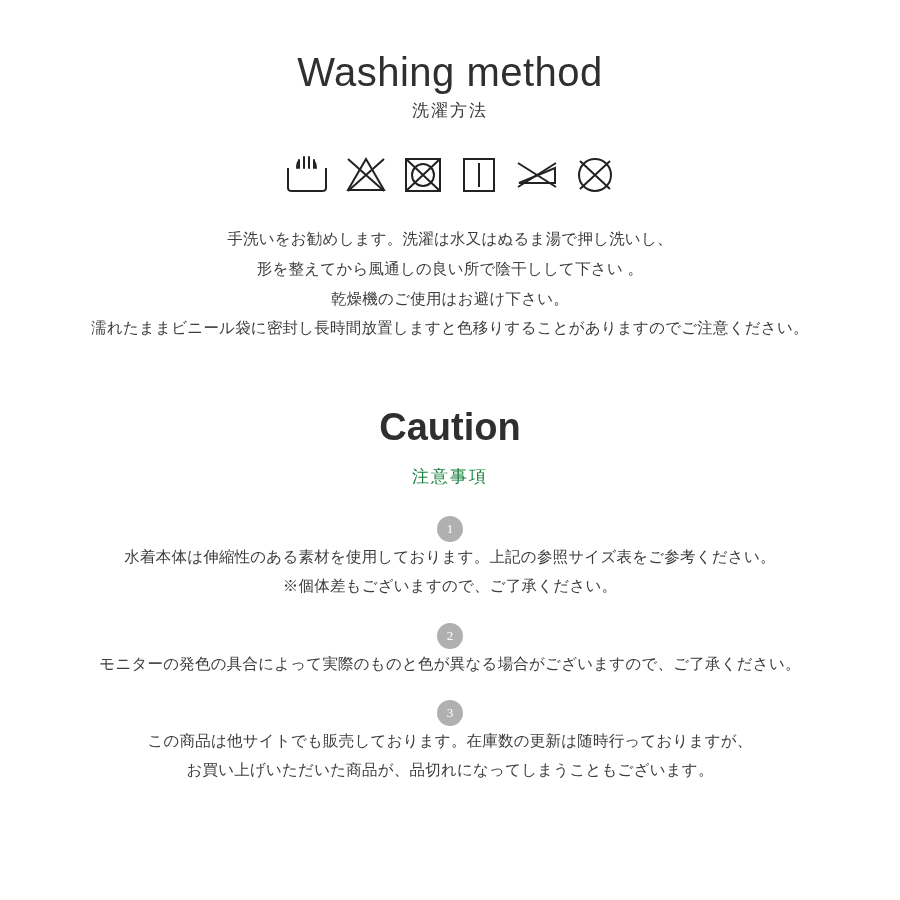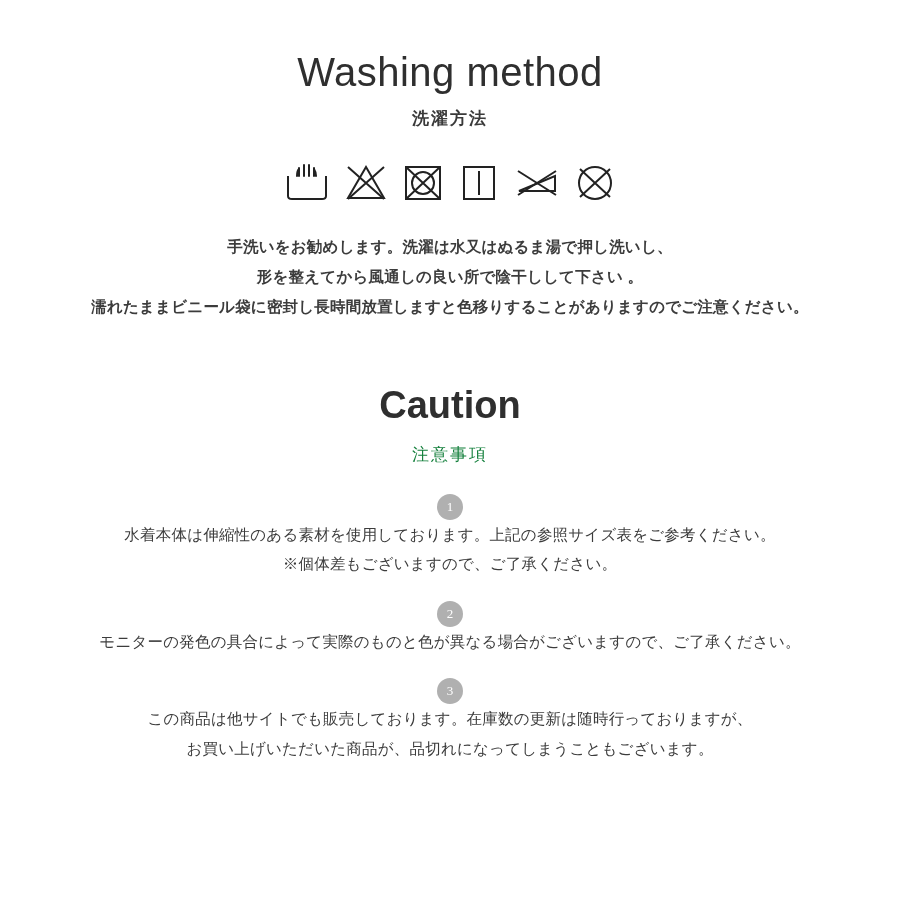--- a/index.html
+++ b/index.html
@@ -29,45 +29,44 @@
   .title-en {
     font-size: 40px;
     font-weight: 400;
     letter-spacing: 0.5px;
     color: #2f2f2f;
     line-height: 1.2;
     margin: 0;
   }
   .title-jp {
     font-size: 17px;
-    font-weight: 700;
+    font-weight: 400;
     color: #3a3a3a;
     letter-spacing: 2px;
-    margin-top: 12px;
+    margin-top: 4px;
     line-height: 1.3;
   }
 
   .icon-row {
     margin-top: 32px;
     display: flex;
     justify-content: center;
     align-items: center;
     gap: 14px;
   }
   .icon-row svg {
     display: block;
   }
 
   .body-text {
     margin-top: 30px;
     font-size: 15.5px;
     line-height: 1.92;
     color: #3c3c3c;
     letter-spacing: 0.2px;
-    font-weight: bold;
   }
   .body-text div {
     white-space: nowrap;
   }
 
   
   .section-caution {
     margin-top: 62px;
     text-align: center;
   }
@@ -168,20 +167,21 @@
           <circle cx="21" cy="21" r="16" fill="none" stroke="#222" stroke-width="2"></circle>
           <path d="M6 7 L36 35 M36 7 L6 35" fill="none" stroke="#222" stroke-width="2"></path>
         </svg>
       </span>
 
     </div>
 
     <div class="body-text">
       <div>手洗いをお勧めします。洗濯は水又はぬるま湯で押し洗いし、</div>
       <div>形を整えてから風通しの良い所で陰干しして下さい 。</div>
+      <div>乾燥機のご使用はお避け下さい。</div>
       <div>濡れたままビニール袋に密封し長時間放置しますと色移りすることがありますのでご注意ください。</div>
     </div>
   </section>
 
   <section class="section-caution">
     <h1 class="caution-title-en">Caution</h1>
     <div class="caution-title-jp">注意事項</div>
 
     <div class="caution-item">
       <span class="badge">1</span>

